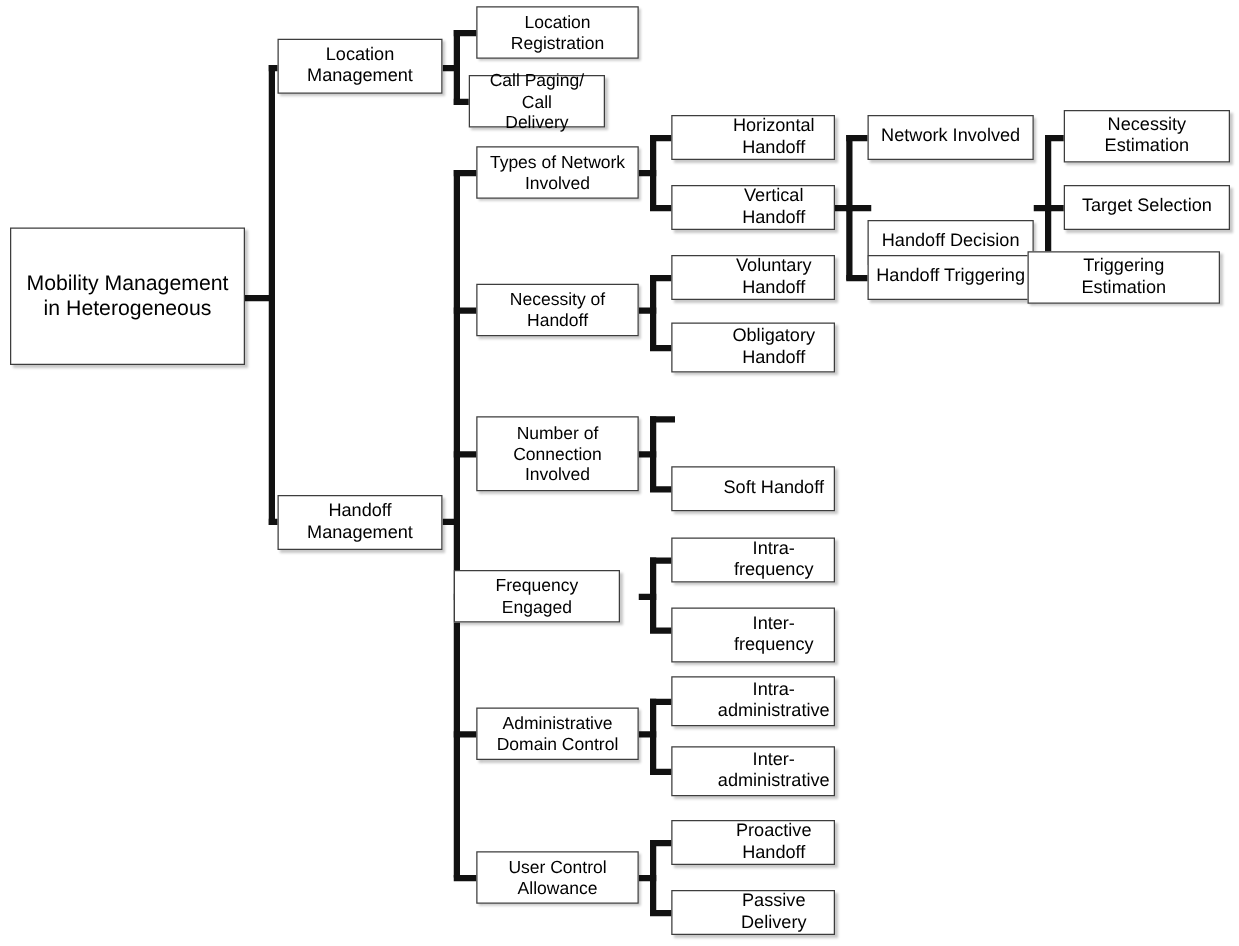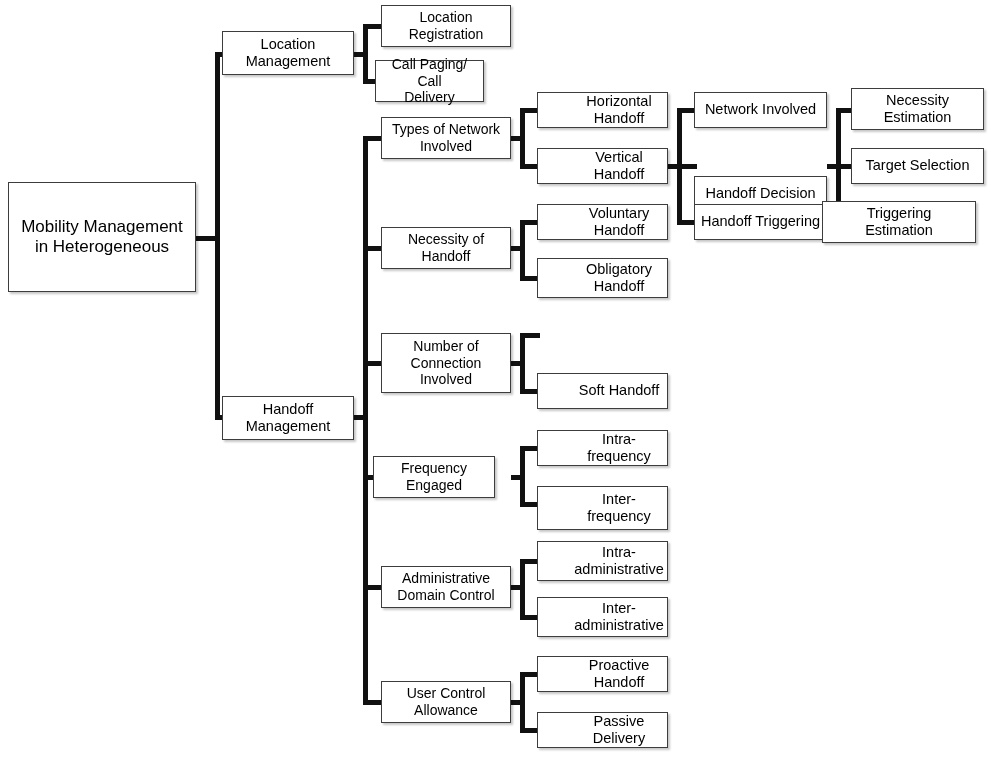--- a/index.html
+++ b/index.html
@@ -152,21 +152,21 @@
   </div>
 
   <div class="node lvl3" style="left:381px;top:333px;width:130px;height:60px;">
     <span>
       <span>Number of</span>
       <span>Connection</span>
       <span>Involved</span>
     </span>
   </div>
 
-  <div class="node lvl3" style="left:373px;top:456px;width:122px;height:42px;">
+  <div class="node lvl3" style="left:363px;top:456px;width:133px;height:42px;">
     <span>
       <span>Frequency</span>
       <span>Engaged</span>
     </span>
   </div>
 
   <div class="node lvl3" style="left:381px;top:566px;width:130px;height:42px;">
     <span>
       <span>Administrative</span>
       <span>Domain Control</span>

